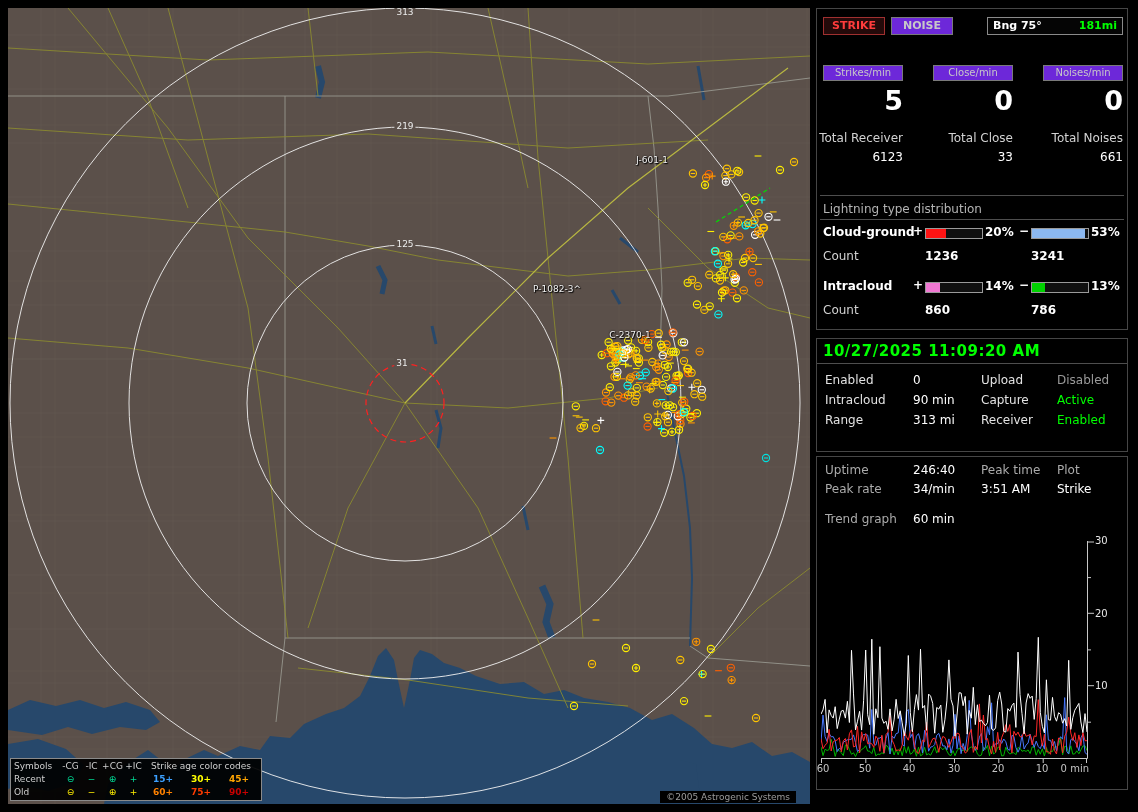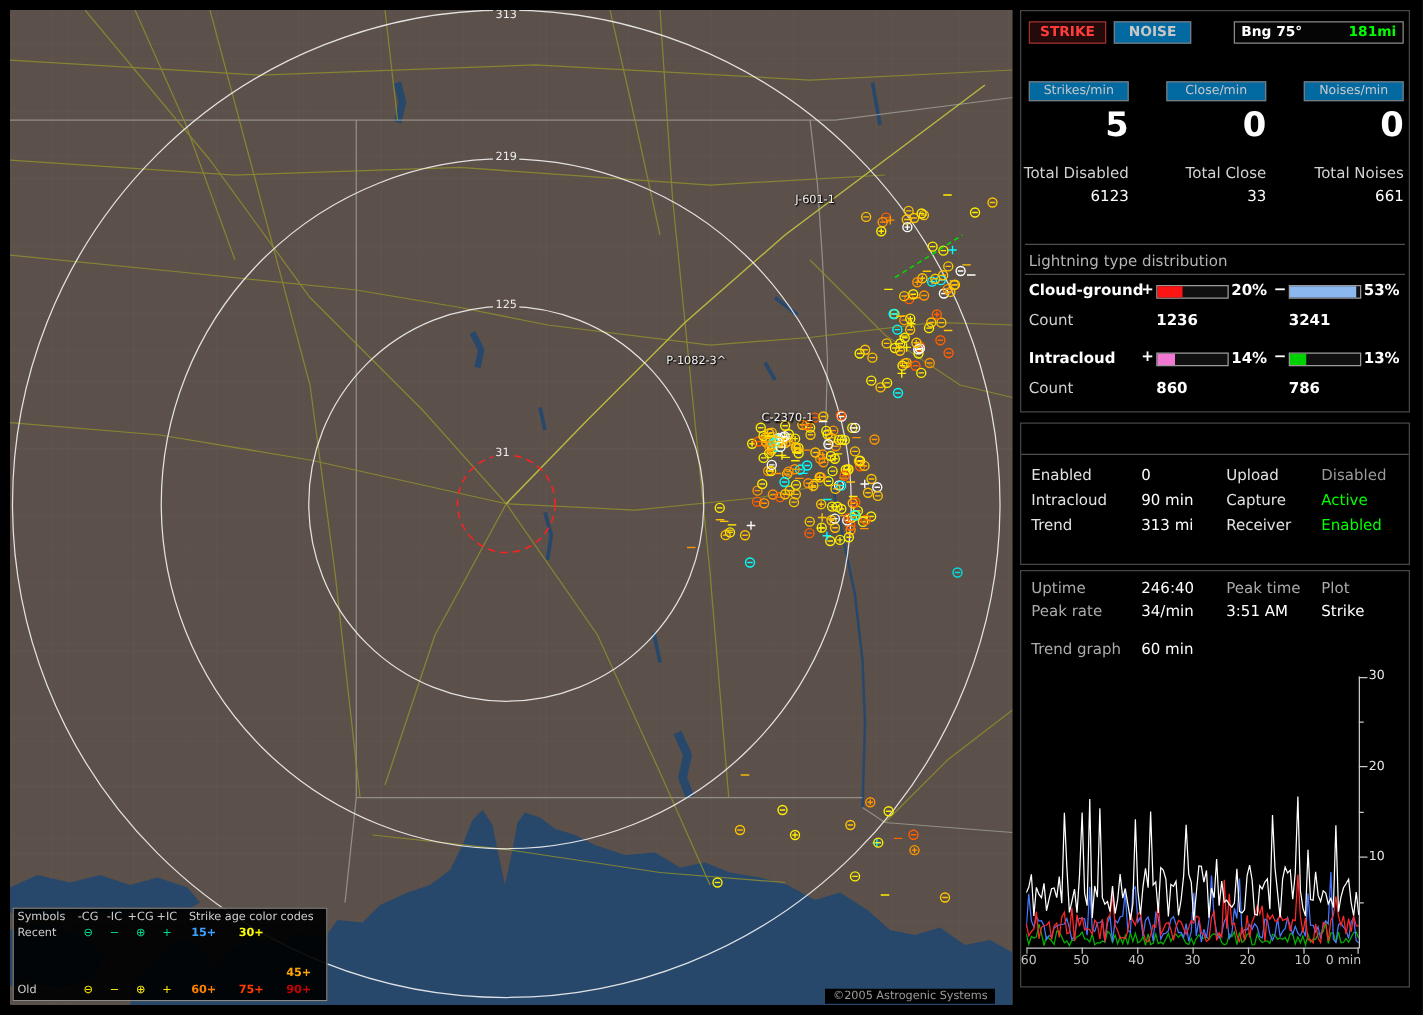--- a/index.html
+++ b/index.html
@@ -20,21 +20,21 @@
   #legend .hdr-age{grid-column:6/9;text-align:center;}
   #copyright{position:absolute;right:14px;bottom:1px;background:#000;color:#9c9c9c;font-size:9px;
     padding:1px 6px;z-index:6;}
   
   #side{position:absolute;left:816px;top:8px;width:314px;height:796px;}
   .panel{position:absolute;left:0;width:312px;background:#000;border:1px solid #464646;box-sizing:border-box;}
   #box1{top:0;height:322px;}
   #box2{top:330px;height:114px;}
   #box3{top:448px;height:334px;}
   .btn{position:absolute;height:18px;line-height:16px;text-align:center;font-size:11px;font-weight:bold;
-    background:#0369a1;border:1px solid #7a7a7a;color:#c8c8c8;box-sizing:border-box;cursor:default;}
+    background:#6d28d9;border:1px solid #7a7a7a;color:#c8c8c8;box-sizing:border-box;cursor:default;}
   #strike-btn{left:6px;top:8px;width:62px;color:#ff3c3c;border-color:#a03030;background:#240a0a;}
   #noise-btn{left:74px;top:8px;width:62px;}
   #bng-box{position:absolute;left:170px;top:8px;width:136px;height:18px;border:1px solid #8a8a8a;
     background:#050505;box-sizing:border-box;display:flex;justify-content:space-between;
     padding:0 5px;font-size:11px;font-weight:bold;line-height:16px;}
   #bng-box .bng{color:#fff;}
   #bng-box .dist{color:#00ff00;}
   .rate-btn{top:56px;width:80px;height:16px;line-height:14px;font-size:10px;font-weight:normal;}
   #rate-btn-0{left:6px}#rate-btn-1{left:116px}#rate-btn-2{left:226px}
   .col{position:absolute;width:86px;text-align:right;}
@@ -1165,21 +1165,21 @@
         <div class="sym" style="color: rgb(207, 207, 207);">+CG</div>
         <div class="sym" style="color: rgb(207, 207, 207);">+IC</div>
         <div class="hdr-age" style="color: rgb(207, 207, 207);">Strike age color codes</div>
         <div style="color: rgb(207, 207, 207);">Recent</div>
         <div class="sym" style="color: rgb(0, 220, 150);">⊖</div>
         <div class="sym" style="color: rgb(0, 220, 150);">−</div>
         <div class="sym" style="color: rgb(0, 220, 150);">⊕</div>
         <div class="sym" style="color: rgb(0, 220, 150);">+</div>
         <div class="age" style="color: rgb(60, 160, 255);">15+</div>
         <div class="age" style="color: rgb(255, 255, 0);">30+</div>
-        <div class="age" style="color: rgb(255, 165, 0); margin-top: 32px;">45+</div>
+        <div class="age" style="color: rgb(255, 165, 0);">45+</div>
         <div style="color: rgb(207, 207, 207);">Old</div>
         <div class="sym" style="color: rgb(255, 238, 0);">⊖</div>
         <div class="sym" style="color: rgb(255, 238, 0);">−</div>
         <div class="sym" style="color: rgb(255, 238, 0);">⊕</div>
         <div class="sym" style="color: rgb(255, 238, 0);">+</div>
         <div class="age" style="color: rgb(255, 130, 0);">60+</div>
         <div class="age" style="color: rgb(255, 60, 0);">75+</div>
         <div class="age" style="color: rgb(200, 0, 0);">90+</div>
       </div>
     <div id="copyright">©2005 Astrogenic Systems</div>
@@ -1203,21 +1203,21 @@
       </div>
 
       <div class="btn rate-btn" id="rate-btn-0">Strikes/min</div>
       <div class="btn rate-btn" id="rate-btn-1">Close/min</div>
       <div class="btn rate-btn" id="rate-btn-2">Noises/min</div>
 
       <div class="col cA big-num">5</div>
       <div class="col cB big-num">0</div>
       <div class="col cC big-num">0</div>
 
-      <div class="col cA tot-label">Total Disabled</div>
+      <div class="col cA tot-label">Total Receiver</div>
       <div class="col cB tot-label">Total Close</div>
       <div class="col cC tot-label">Total Noises</div>
       <div class="col cA tot-value">6123</div>
       <div class="col cB tot-value">33</div>
       <div class="col cC tot-value">661</div>
 
       <div class="hline" style="top:186px"></div>
       <div class="section-title">Lightning type distribution</div>
       <div class="hline" style="top:210px"></div>
 
@@ -1246,35 +1246,36 @@
       <div class="bar" style="left:214px;top:273px">
         <i style="width: 23.4%; background: rgb(0, 210, 0);"></i>
         </div>
       <div class="pct" style="left:274px;top:270px">13%</div>
       <div class="count-label" style="top:294px">Count</div>
       <div class="count-val" style="left:108px;top:294px">860</div>
       <div class="count-val" style="left:214px;top:294px">786</div>
     </div>
 
     <div class="panel" id="box2">
+      <div class="datetime">10/27/2025 11:09:20 AM</div>
       <div class="hline" style="left:0;right:0;top:24px"></div>
       <div class="srow" style="position:absolute;top:34px;left:0;width:100%">
         <span class="lab p1">Enabled</span>
         <span class="white p2">0</span>
         <span class="lab p3">Upload</span>
         <span class="p4 dim">Disabled</span>
       </div>
       <div class="srow" style="position:absolute;top:54px;left:0;width:100%">
         <span class="lab p1">Intracloud</span>
         <span class="white p2">90 min</span>
         <span class="lab p3">Capture</span>
         <span class="p4 green">Active</span>
       </div>
       <div class="srow" style="position:absolute;top:74px;left:0;width:100%">
-        <span class="lab p1">Trend</span>
+        <span class="lab p1">Range</span>
         <span class="white p2">313 mi</span>
         <span class="lab p3">Receiver</span>
         <span class="p4 green">Enabled</span>
       </div>
     </div>
 
     <div class="panel" id="box3">
       <div class="trow" style="position:absolute;top:6px;left:0;width:100%">
         <span class="glab p1">Uptime</span>
         <span class="white p2">246:40</span>

